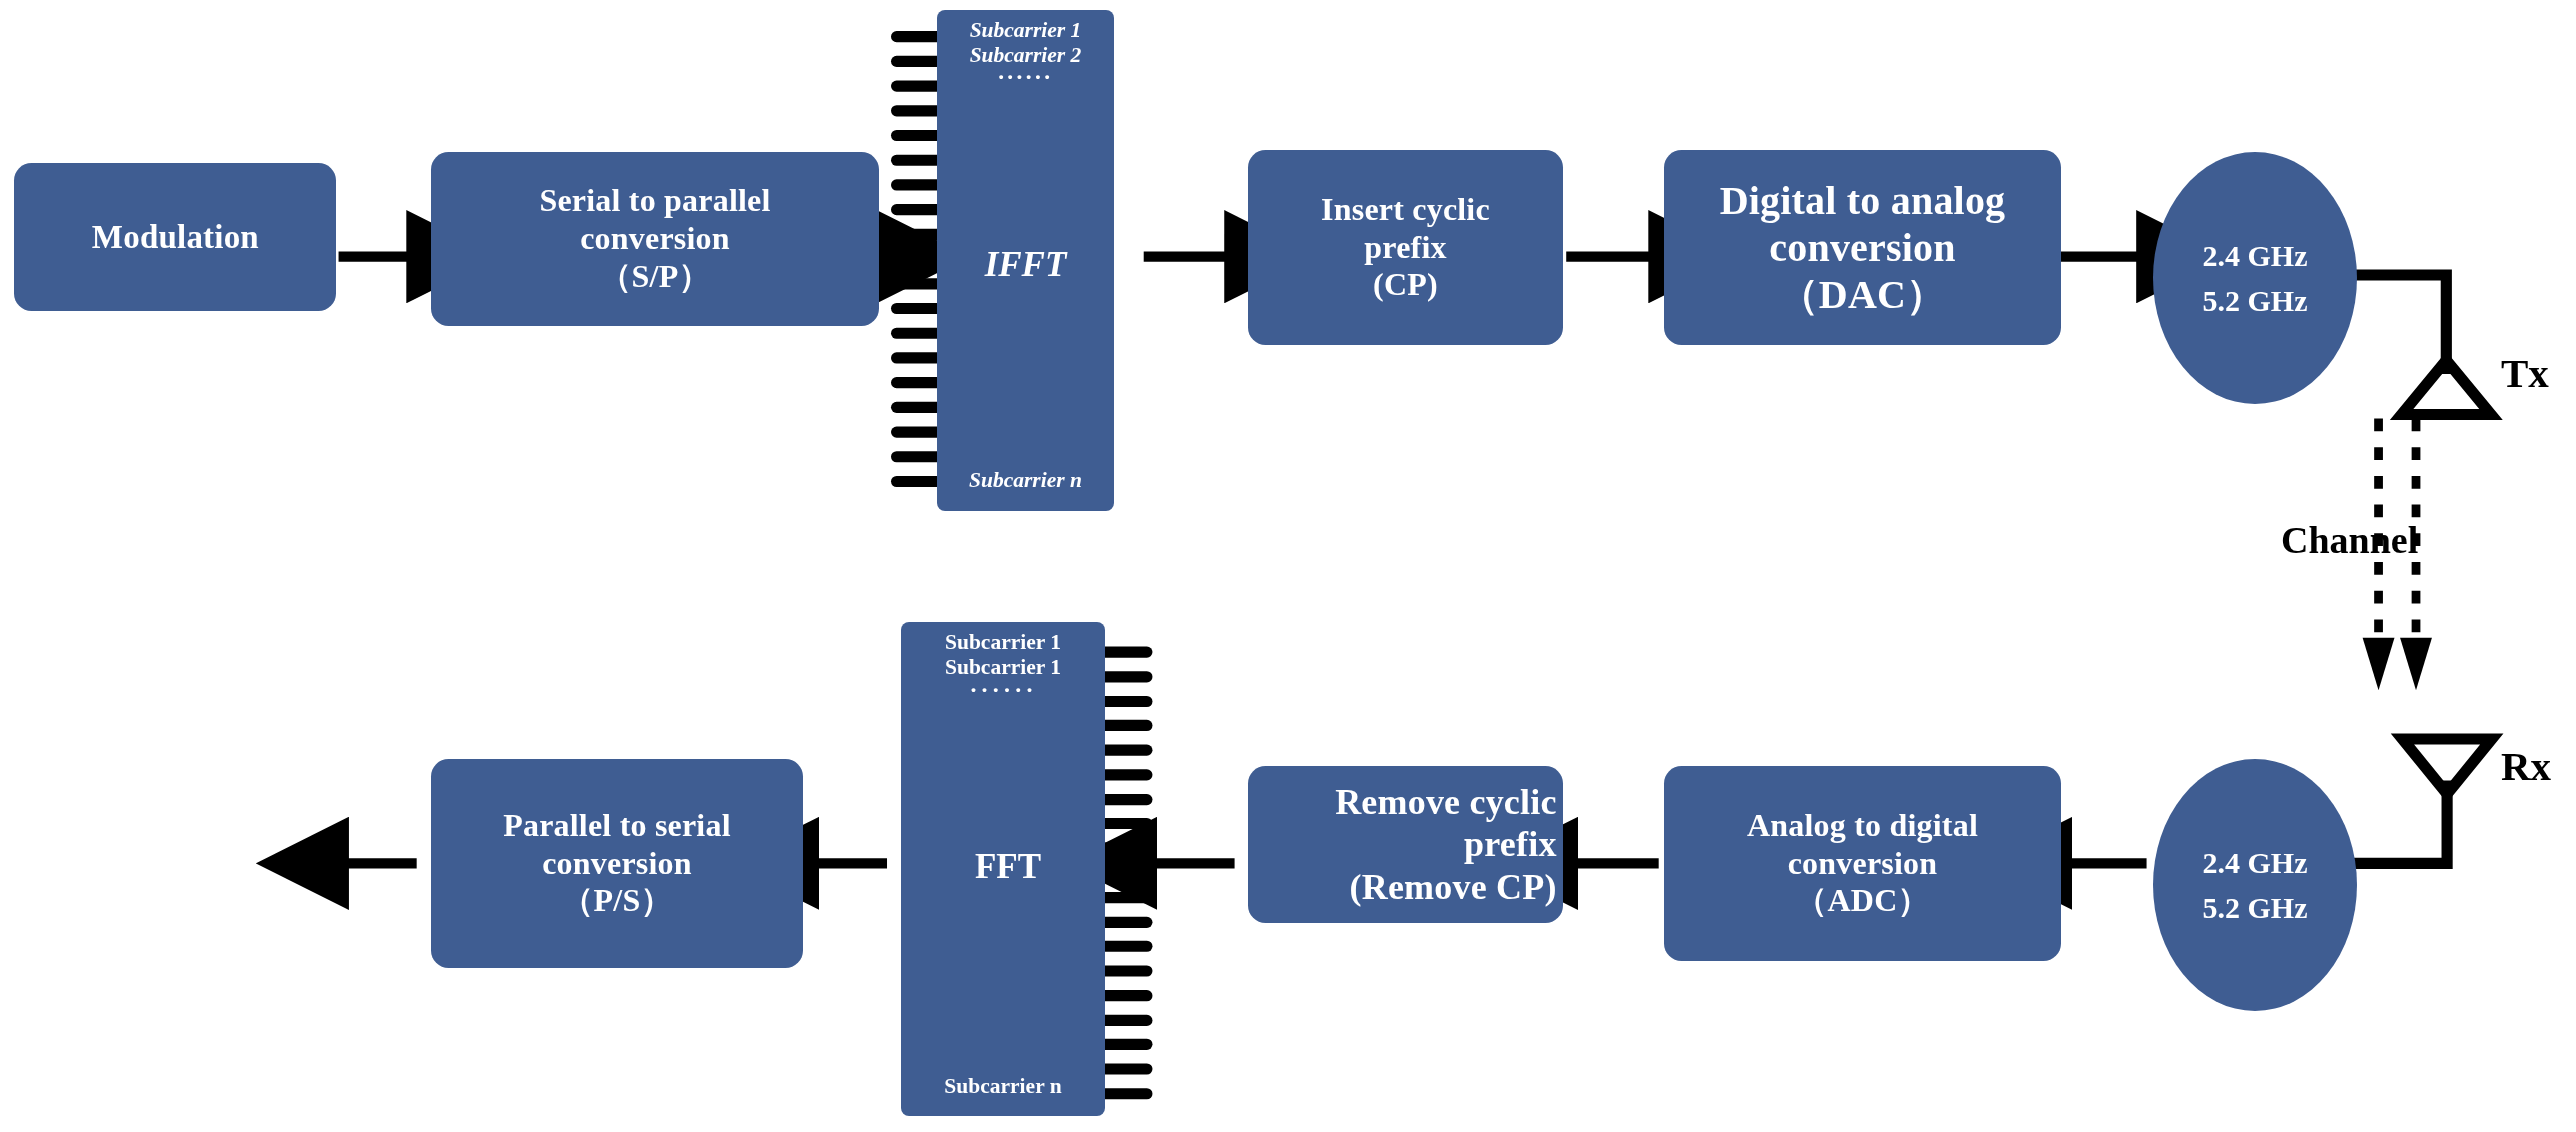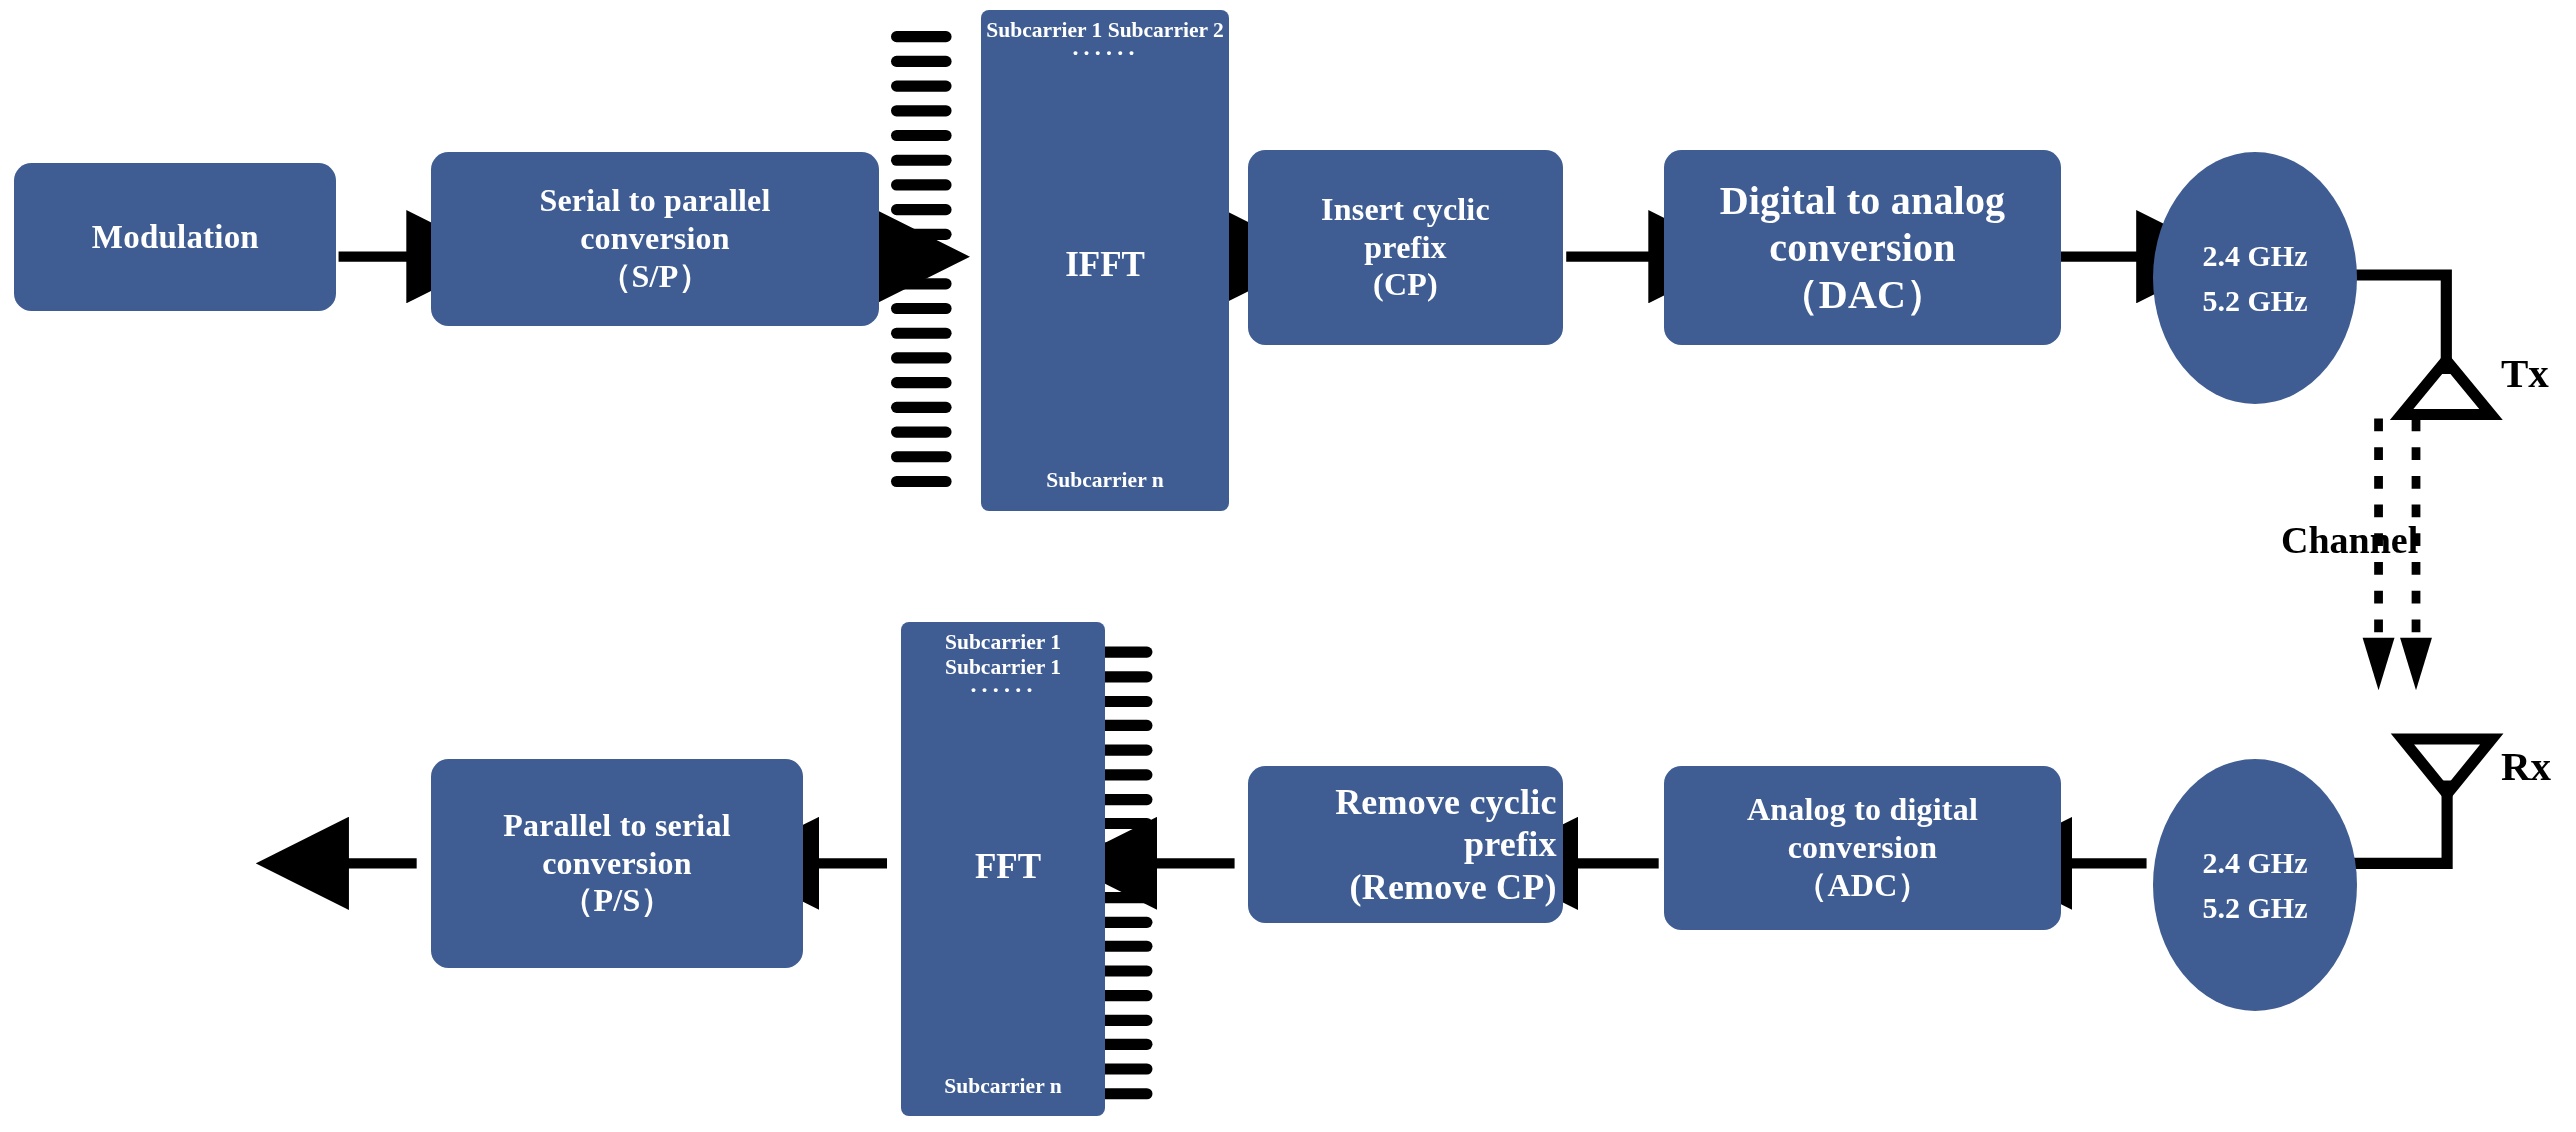--- a/index.html
+++ b/index.html
@@ -216,21 +216,21 @@
   <div class="blk" style="left:14.4px;top:163px;width:322px;height:148px;font-size:33px;">
     <span class="ln">Modulation</span>
   </div>
 
   <div class="blk" style="left:431px;top:152px;width:448px;height:174px;font-size:32px;">
     <span class="ln">Serial to parallel</span>
     <span class="ln">conversion</span>
     <span class="ln">（S/P）</span>
   </div>
 
-  <div class="tallblk" style="left:981px;top:9.6px;width:248px;height:501px;">
+  <div class="tallblk" style="left:937px;top:9.6px;width:177px;height:501px;font-style:italic;">
     <div class="topcap" style="top:8px;font-size:21.5px;">
       <span class="ln">Subcarrier 1</span>
       <span class="ln">Subcarrier 2</span>
       <span class="dots">······</span>
     </div>
     <div class="midlabel" style="top:235px;font-size:35px;">
       <span>IFFT</span>
     </div>
     <div class="botcap" style="bottom:17.5px;font-size:21.5px;">
       <span>Subcarrier n</span>
@@ -264,21 +264,21 @@
 
   <div class="txt" style="left:2501px;top:742px;font-size:41px;">
     <span>Rx</span>
   </div>
 
   <div class="ell" style="left:2153px;top:759px;width:204px;height:252px;font-size:30px;">
     <span class="ln">2.4 GHz</span>
     <span class="ln">5.2 GHz</span>
   </div>
 
-  <div class="blk" style="left:1664px;top:766px;width:397px;height:164px;font-size:32px;">
+  <div class="blk" style="left:1664px;top:766px;width:397px;height:195px;font-size:32px;">
     <span class="ln">Analog to digital</span>
     <span class="ln">conversion</span>
     <span class="ln">（ADC）</span>
   </div>
 
   <div class="blk" style="left:1248px;top:766px;width:315px;height:157px;font-size:36px;align-items:flex-end;">
     <span class="ln">Remove cyclic</span>
     <span class="ln">prefix</span>
     <span class="ln">(Remove CP)</span>
   </div>

